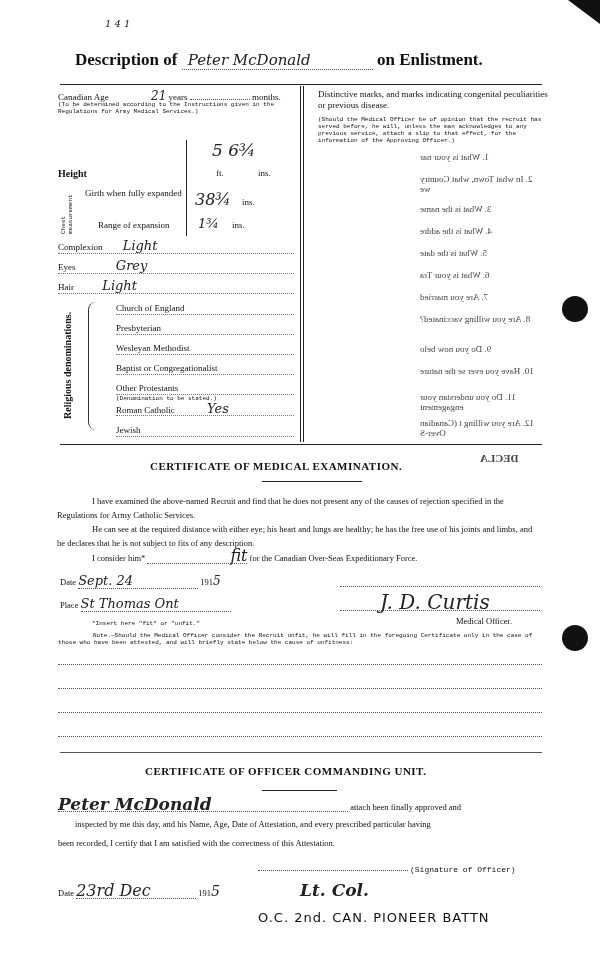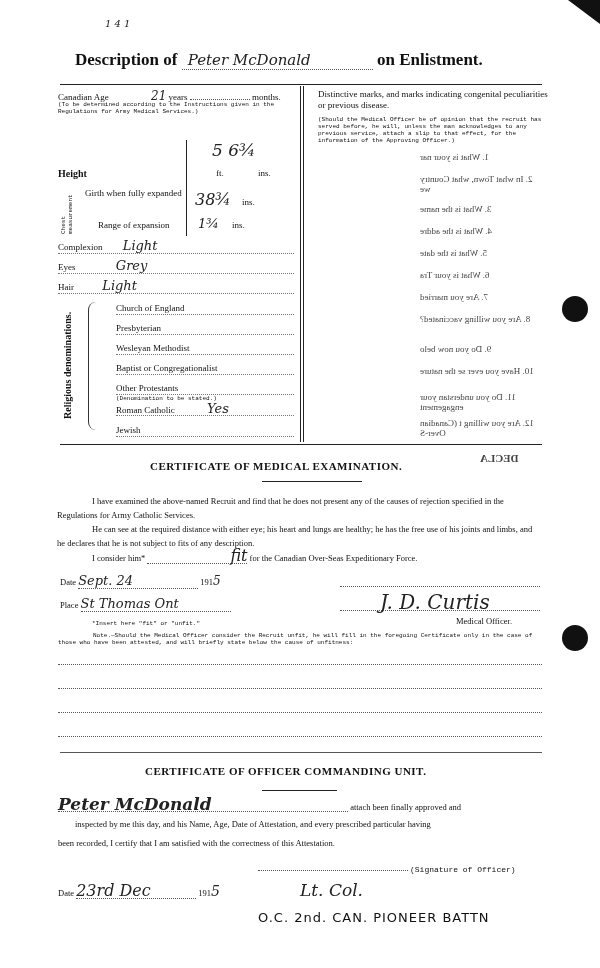--- a/index.html
+++ b/index.html
@@ -159,15 +159,15 @@
   <div class="abs body9" style="left:58px;top:836px;width:484px;">been recorded, I certify that I am satisfied with the correctness of this Attestation.</div>
 
   <div class="abs dots" style="left:258px;top:870px;width:150px;"></div>
   <div class="abs tiny" style="left:410px;top:866px;font-size:8px;">(Signature of Officer)</div>
 
   <div class="abs body9" style="left:58px;top:884px;width:300px;">
     <span>Date</span>
     <span class="hw dots" style="width:120px;font-size:16px;">23rd Dec</span>
     <span>191</span><span class="hw" style="font-size:14px;">5</span>
   </div>
-  <div class="abs hw" style="left:300px;top:880px;font-size:17px;">Lt. Col.</div>
+  <div class="abs hw" style="left:300px;top:880px;font-size:17px;font-weight:bold;">Lt. Col.</div>
   <div class="abs stamp" style="left:258px;top:910px;">O.C. 2nd. CAN. PIONEER BATTN</div>
 </div>
 
 </body></html>

